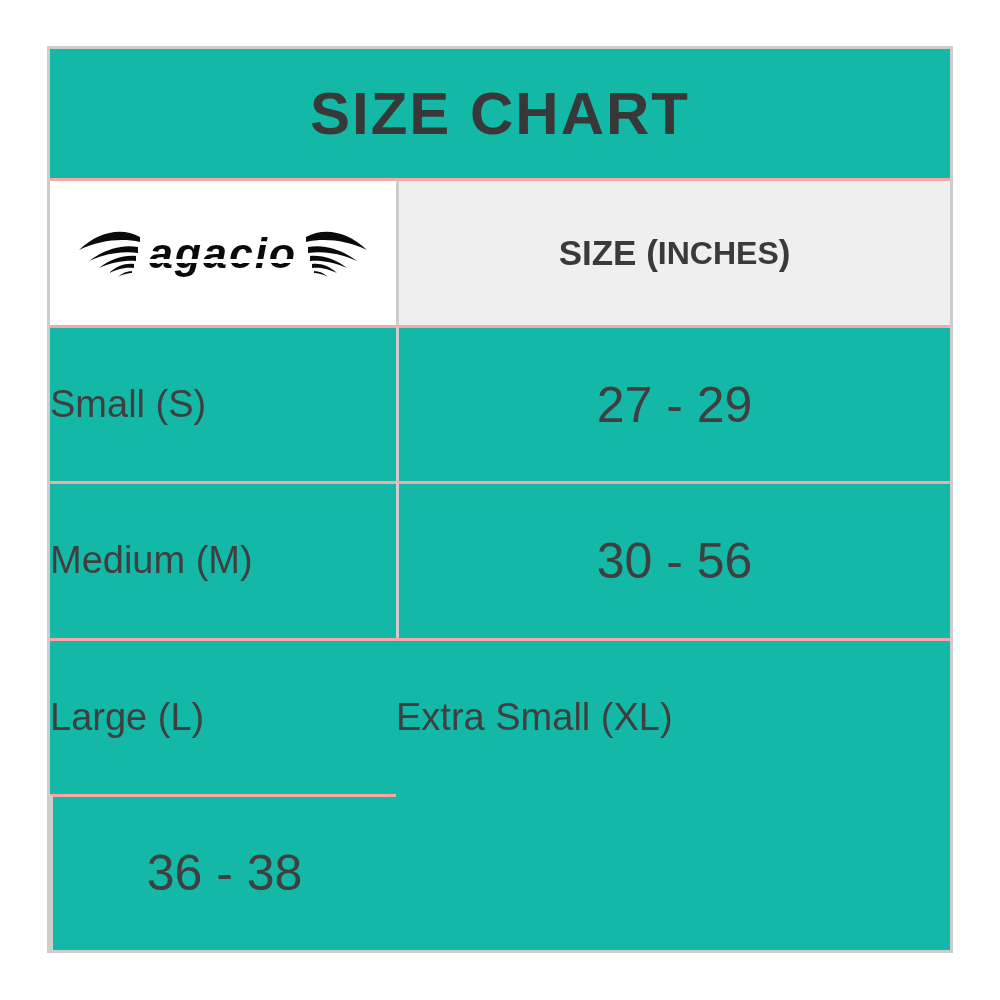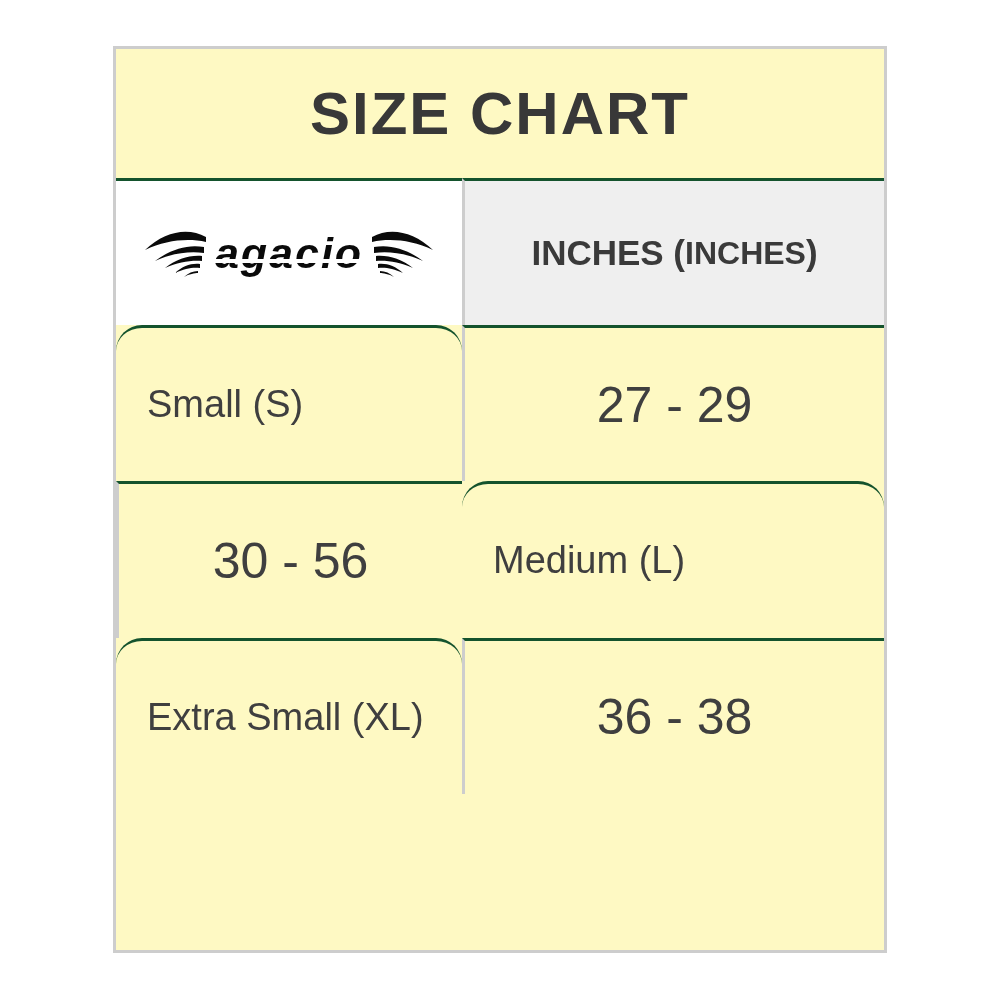--- a/index.html
+++ b/index.html
@@ -2,65 +2,63 @@
 <html><head>
 <meta charset="utf-8">
 <style>
   * { box-sizing: border-box; margin: 0; padding: 0; }
   html, body {
     width: 1000px; height: 1000px;
     background: #ffffff;
     font-family: "Liberation Sans", sans-serif;
   }
   .sheet {
-    width: 774px; height: 907px;
+    width: 906px; height: 907px;
     margin: 46px auto 0;
     border: 3px solid #cdcdcd;
-    background: #fef9c3;
+    background: #14b8a6;
   }
   .grid {
     display: grid;
     width: 100%; height: 100%;
     grid-template-columns: 346px 1fr;
     grid-template-rows: 129px 147px repeat(4, 1fr);
   }
   .cell { display: flex; align-items: center; }
 
   
   .title-cell {
     grid-column: 1 / 3;
     justify-content: center;
     font-size: 60px;
     font-weight: bold;
     letter-spacing: 2px;
     color: #383838;
   }
 
   
-  .bt { border-top: 3px solid #14532d; }
+  .bt { border-top: 3px solid #fca5a5; }
   .bl { border-left: 3px solid #cdcdcd; }
 
   
   .brand-cell { justify-content: center; background: #ffffff; }
   .waist-header-cell {
     justify-content: center;
     background: #efefef;
     color: #3a3a3a;
     font-weight: bold;
   }
   .h-main { font-size: 35px; }
   .h-unit { font-size: 32px; }
 
   
   .size-cell {
     justify-content: flex-start;
-    padding-left: 31px;
     font-size: 38px;
     color: #3f3f3f;
-    border-radius: 26px;
   }
   .value-cell {
     justify-content: center;
     font-size: 50px;
     color: #3f3f3f;
   }
 
   
   .logo { display: flex; align-items: center; gap: 5px; }
   .logo-text {
@@ -111,29 +109,30 @@
             <path d="M61 21 C 45 18, 28 23, 12 35 C 29 27, 47 25, 61 27 Z"></path>
             <path d="M59 30 C 46 29, 34 33, 22 42 C 35 36, 49 34, 59 35 Z"></path>
             <path d="M57 38 C 48 37, 40 40, 32 47 C 42 42, 51 41, 57 42 Z"></path>
             <path d="M55 45 C 50 45, 45 47, 41 51 C 46 48, 52 47, 55 47 Z"></path>
           </g>
         </svg>
       </div>
     </div>
 
     <div class="cell waist-header-cell bt bl">
-      <span class="h-main">INCHES (</span>
+      <span class="h-main">SIZE (</span>
         <span class="h-unit">INCHES</span>
         <span class="h-main">)</span>
     </div>
 
     <div class="cell size-cell bt">Small (S)</div>
     <div class="cell value-cell bt bl">27 - 29</div>
 
+    <div class="cell size-cell bt">Medium (M)</div>
     <div class="cell value-cell bt bl">30 - 56</div>
 
-    <div class="cell size-cell bt">Medium (L)</div>
+    <div class="cell size-cell bt">Large (L)</div>
 
     <div class="cell size-cell bt">Extra Small (XL)</div>
     <div class="cell value-cell bt bl">36 - 38</div>
 
   </div>
 </div>
 
 </body></html>

